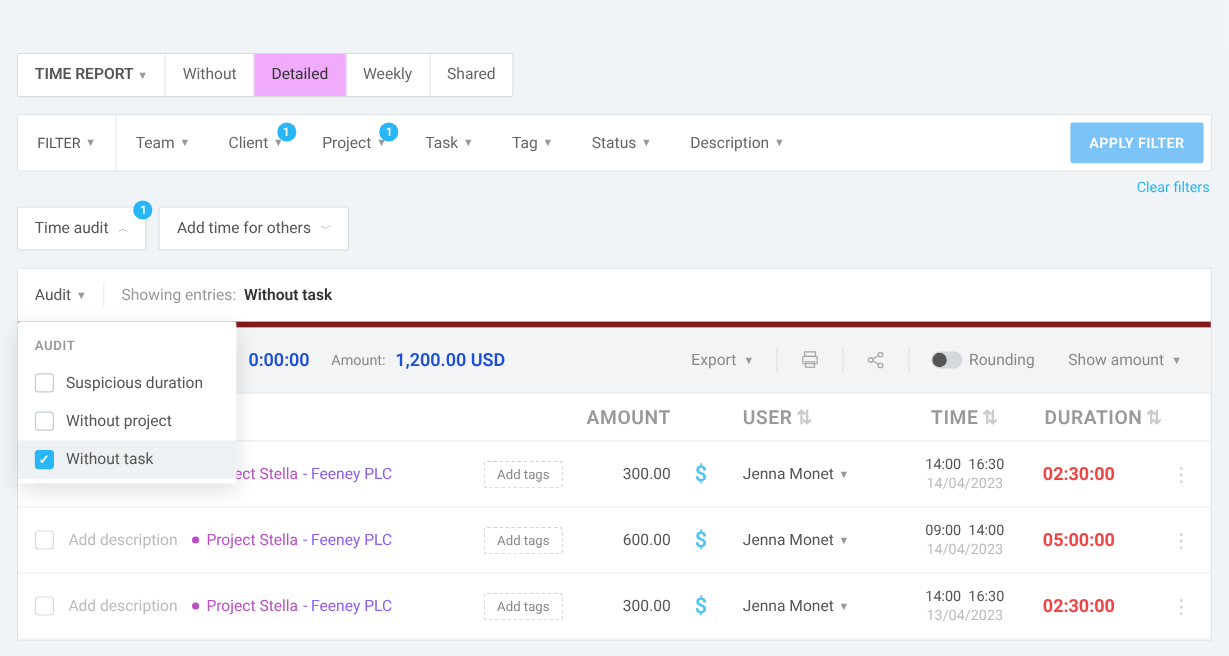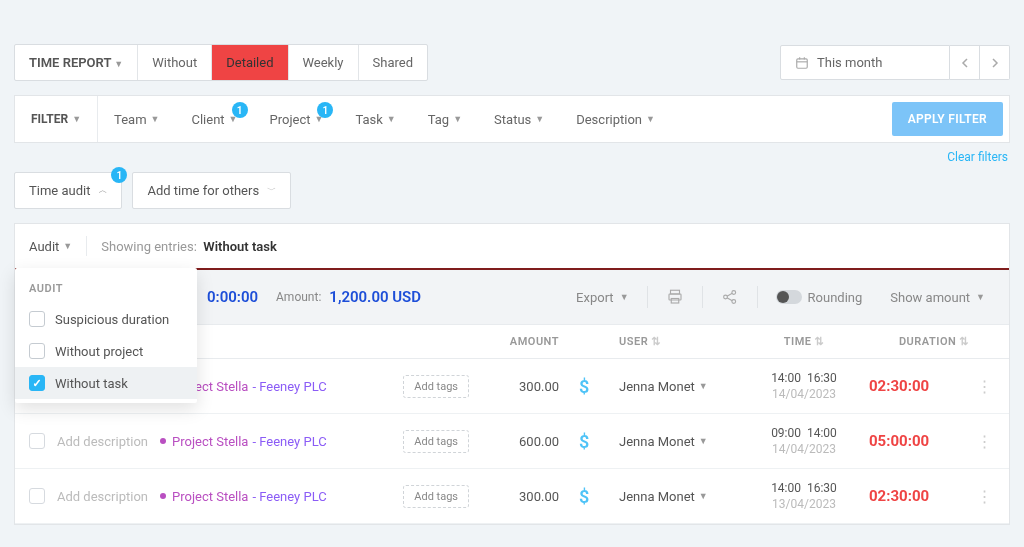--- a/index.html
+++ b/index.html
@@ -5,43 +5,43 @@
   * { box-sizing: border-box; margin: 0; padding: 0; font-family: -apple-system, BlinkMacSystemFont, "Segoe UI", Roboto, sans-serif; }
   body { background: #f0f4f7; color: #333; font-size: 13px; }
   .app { width: 1024px; height: 547px; background: #f0f4f7; padding: 0 14px; position: relative; margin-top: 44px; }
 
   
   .top-row { display: flex; align-items: center; }
   .tab-group { display: inline-flex; border: 1px solid #d9dde1; border-radius: 2px; overflow: hidden; background: #fff; }
   .tab-group .tab { padding: 10px 14px; font-size: 13px; color: #666; cursor: pointer; border-right: 1px solid #e2e5e8; }
   .tab-group .tab:last-child { border-right: none; }
   .tab-group .tab.first { font-weight: 600; color: #555; }
-  .tab-group .tab.active { background: #ef4444; color: #333; }
+  .tab-group .tab.active { background: #f0abfc; color: #333; }
   .date-group { margin-left: auto; display: flex; align-items: stretch; }
   .date-btn { display: flex; align-items: center; gap: 8px; background: #fff; border: 1px solid #d9dde1; padding: 9px 14px; min-width: 170px; border-radius: 2px 0 0 2px; color: #666; cursor: pointer; }
   .nav-btn { background: #fff; border: 1px solid #d9dde1; border-left: none; width: 30px; display: flex; align-items: center; justify-content: center; color: #aaa; cursor: pointer; }
   .nav-btn:last-child { border-radius: 0 2px 2px 0; }
 
   
   .filter-bar { margin-top: 14px; background: #fff; border: 1px solid #e2e5e8; display: flex; align-items: center; padding: 0; height: 48px; }
   .filter-item { padding: 0 16px; height: 100%; display: flex; align-items: center; gap: 4px; color: #666; cursor: pointer; position: relative; }
-  .filter-item.first { font-weight: 700; font-size: 12px; color: #555; border-right: 1px solid #e8ebee; }
+  .filter-item.first { font-weight: 400; font-size: 12px; color: #555; border-right: 1px solid #e8ebee; }
   .badge { position: absolute; top: 6px; right: 6px; background: #29b6f6; color: #fff; font-size: 10px; font-weight: 600; width: 16px; height: 16px; border-radius: 50%; display: flex; align-items: center; justify-content: center; }
   .apply-btn { margin-left: auto; background: #7cc4f8; color: #fff; font-weight: 600; font-size: 12px; padding: 10px 16px; margin-right: 6px; border-radius: 2px; cursor: pointer; letter-spacing: 0.3px; }
   .clear-row { text-align: right; padding: 6px 2px 0 0; }
   .clear-link { color: #29b6f6; font-size: 12px; cursor: pointer; }
 
   
   .sec-row { display: flex; gap: 10px; margin-top: 8px; }
   .outline-btn { background: #fff; border: 1px solid #d9dde1; padding: 10px 14px; display: flex; align-items: center; gap: 8px; color: #555; cursor: pointer; border-radius: 2px; position: relative; }
   .outline-btn .badge { top: -6px; right: -6px; }
 
   
   .panel { margin-top: 14px; background: #fff; border: 1px solid #e2e5e8; position: relative; }
-  .audit-row { display: flex; align-items: center; padding: 12px 14px; border-bottom: 2px solid #7f1d1d; }
+  .audit-row { display: flex; align-items: center; padding: 12px 14px; border-bottom: 5px solid #7f1d1d; }
   .audit-btn { display: flex; align-items: center; gap: 4px; color: #555; cursor: pointer; padding-right: 14px; border-right: 1px solid #e8ebee; height: 20px; }
   .showing { color: #999; margin-left: 14px; }
   .showing b { color: #333; font-weight: 600; }
 
   
   .dropdown { position: absolute; top: 44px; left: 0; width: 182px; background: #fff; box-shadow: 0 6px 18px rgba(0,0,0,0.12); z-index: 10; padding: 10px 0 4px; border-radius: 2px; }
   .dropdown-header { font-size: 11px; font-weight: 600; color: #999; letter-spacing: 0.5px; padding: 4px 14px 8px; }
   .dd-item { display: flex; align-items: center; gap: 10px; padding: 8px 14px; cursor: pointer; color: #555; }
   .dd-item.selected { background: #eef1f3; }
   .checkbox { width: 16px; height: 16px; border: 1.5px solid #c5cbd1; border-radius: 3px; display: flex; align-items: center; justify-content: center; }
@@ -52,21 +52,21 @@
   .total-row { background: #f2f4f6; display: flex; align-items: center; padding: 12px 14px; border-bottom: 1px solid #e8ebee; gap: 8px; }
   .total-row .lbl { color: #888; font-size: 12px; }
   .total-row .val { font-weight: 600; color: #1d4ed8; font-size: 15px; margin-right: 10px; }
   .spacer { flex: 1; }
   .tool-btn { display: flex; align-items: center; gap: 6px; padding: 6px 10px; color: #888; cursor: pointer; }
   .tool-sep { width: 1px; height: 22px; background: #e0e3e6; }
   .toggle { width: 26px; height: 14px; background: #d4d8dc; border-radius: 8px; position: relative; }
   .toggle::after { content: ""; position: absolute; left: 1px; top: 1px; width: 12px; height: 12px; background: #555; border-radius: 50%; }
 
   
-  .header-row { display: flex; align-items: center; padding: 10px 14px; color: #999; font-size: 11px; font-weight: 600; letter-spacing: 0.5px; border-bottom: 1px solid #e8ebee; }
+  .header-row { display: flex; align-items: center; padding: 10px 14px; color: #999; font-size: 16px; font-weight: 600; letter-spacing: 0.5px; border-bottom: 1px solid #e8ebee; }
   .col-desc { flex: 0 0 440px; }
   .col-amount { flex: 0 0 110px; text-align: right; padding-right: 20px; }
   .col-icon { flex: 0 0 40px; }
   .col-user { flex: 0 0 120px; }
   .col-time { flex: 0 0 130px; text-align: center; }
   .col-duration { flex: 0 0 100px; text-align: right; }
   .col-menu { flex: 0 0 30px; }
   .sort-icon { opacity: 0.5; margin-left: 3px; }
 
   
@@ -100,41 +100,20 @@
     <div class="tab-group">
       <div class="tab first">
         <span>TIME REPORT</span>
         <span class="caret">▼</span>
       </div>
       <div class="tab">Without</div>
       <div class="tab active">Detailed</div>
       <div class="tab">Weekly</div>
       <div class="tab">Shared</div>
     </div>
-    <div class="date-group">
-      <div class="date-btn">
-        <svg width="14" height="14" viewBox="0 0 24 24" fill="none" stroke="#aaa" stroke-width="2">
-            <rect x="3" y="5" width="18" height="16" rx="2"></rect>
-            <line x1="3" y1="10" x2="21" y2="10"></line>
-            <line x1="8" y1="2" x2="8" y2="6"></line>
-            <line x1="16" y1="2" x2="16" y2="6"></line>
-          </svg>
-        <span>This month</span>
-      </div>
-      <div class="nav-btn">
-        <svg width="8" height="10" viewBox="0 0 8 10">
-            <path d="M6 1 L2 5 L6 9" fill="none" stroke="#aaa" stroke-width="1.5"></path>
-          </svg>
-      </div>
-      <div class="nav-btn">
-        <svg width="8" height="10" viewBox="0 0 8 10">
-            <path d="M2 1 L6 5 L2 9" fill="none" stroke="#aaa" stroke-width="1.5"></path>
-          </svg>
-      </div>
-    </div>
   </div>
 
   <div class="filter-bar">
     <div class="filter-item first">
       <span>FILTER</span>
       <span class="caret">▼</span>
     </div>
     <div class="filter-item">
       <span>Team</span>
         <span class="caret">▼</span>

